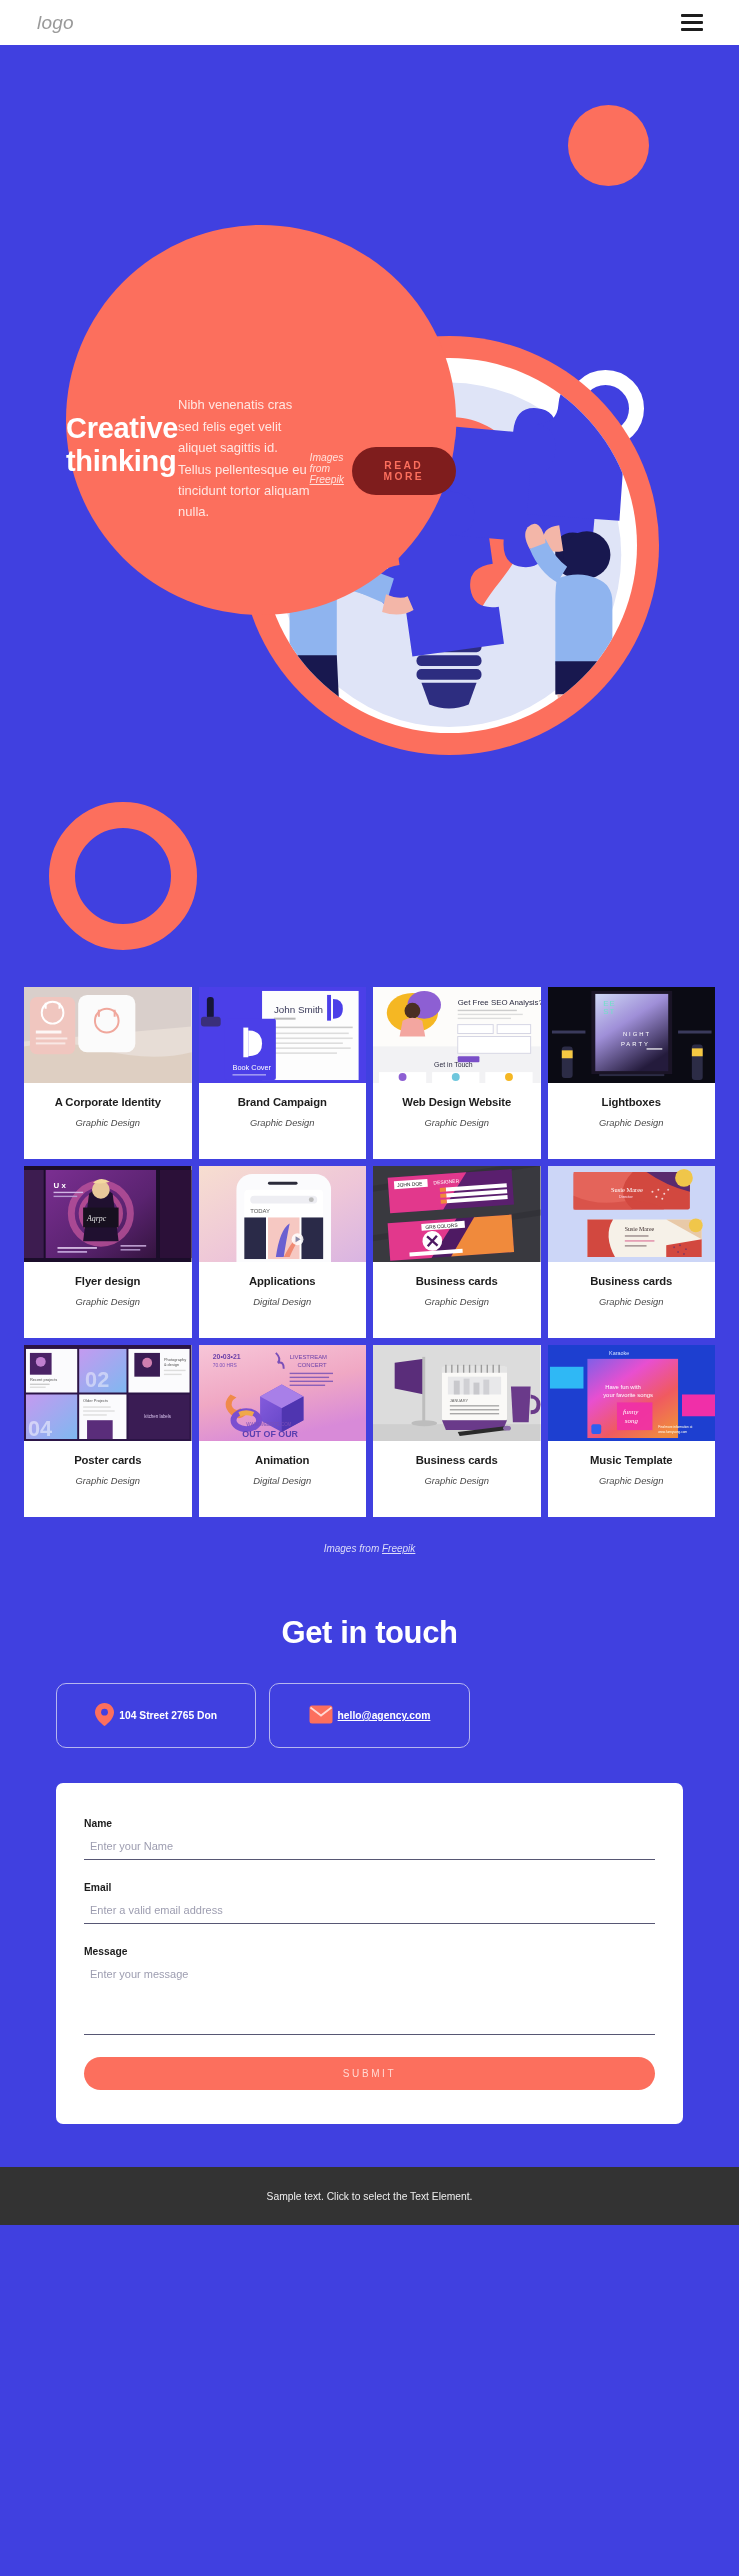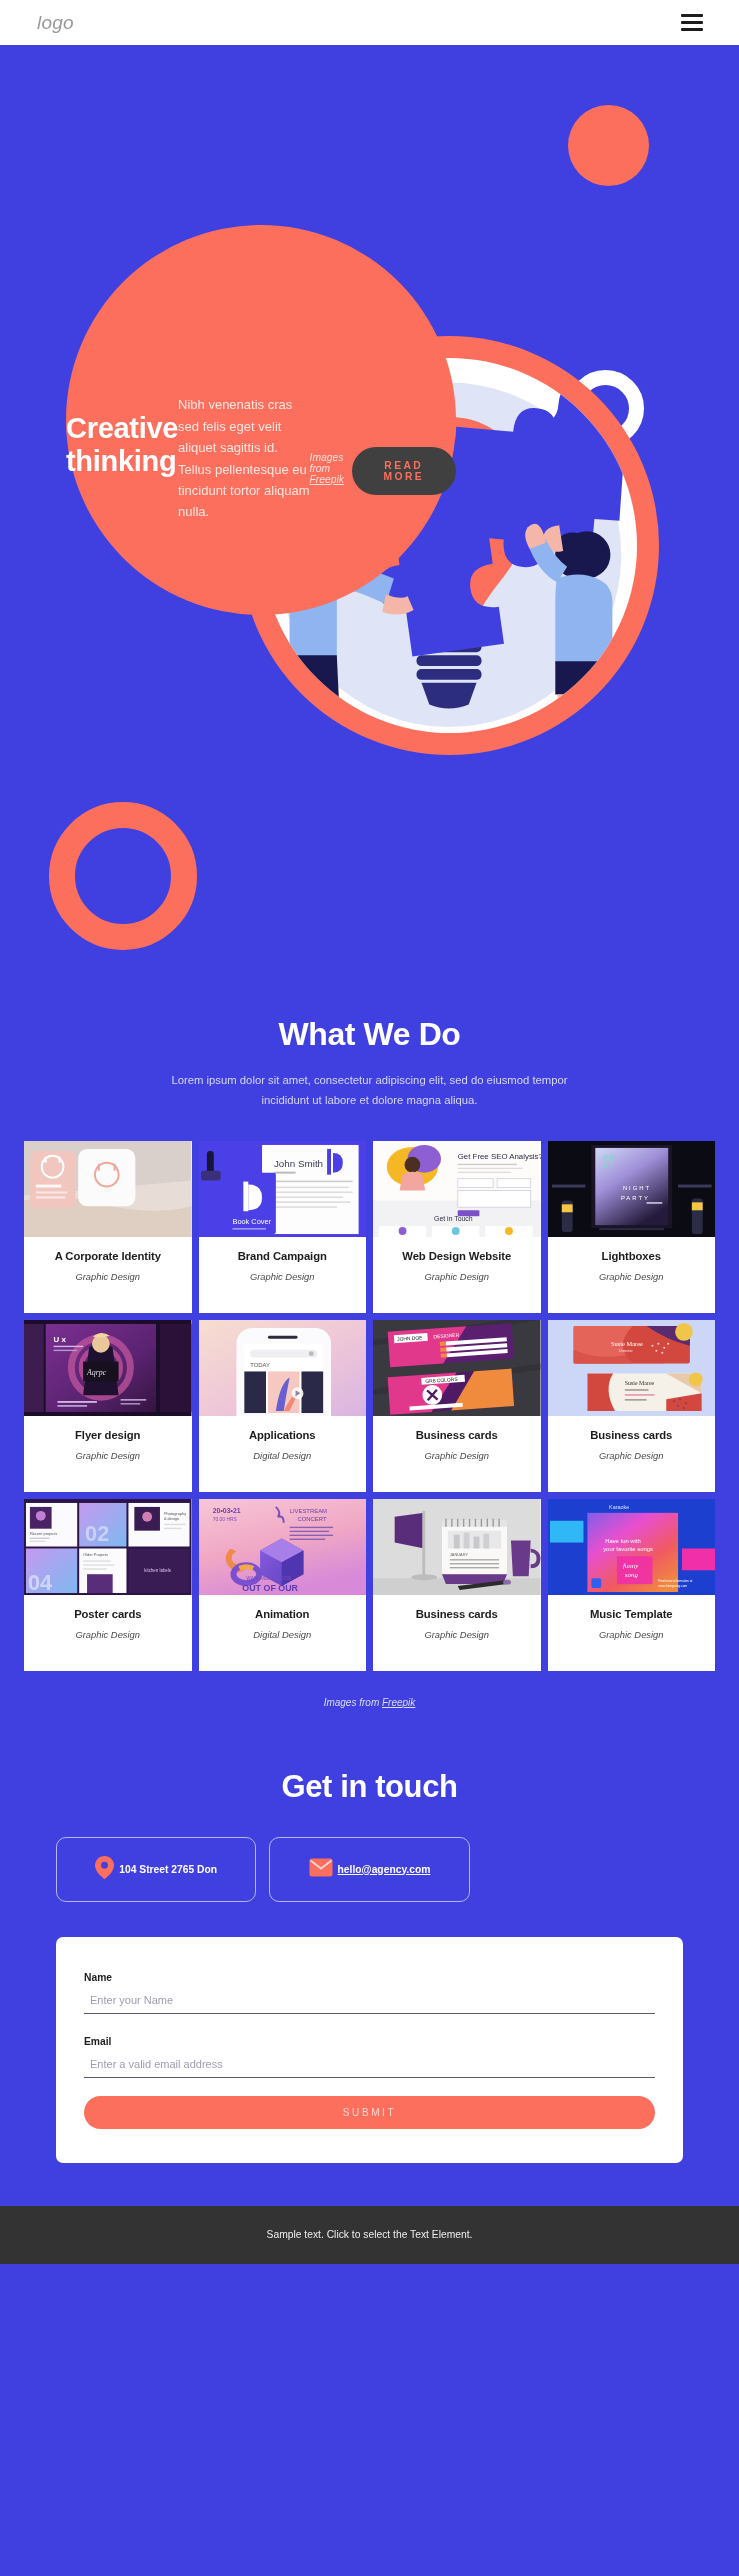--- a/index.html
+++ b/index.html
@@ -77,21 +77,21 @@
   }
   .hero-credit {
     margin-top: 20px;
     font-size: 10.3px;
     font-style: italic;
     color: #ffe0db;
   }
   .hero-credit a { color: #ffe0db; text-decoration: underline; }
   .hero-btn {
     margin-top: 24px;
-    background: #404040;
+    background: #7f1d1d;
     color: #fc6f5d;
     border: none;
     border-radius: 30px;
     padding: 13px 32px;
     font-size: 10.3px;
     font-weight: bold;
     letter-spacing: 2.4px;
     font-family: "Liberation Sans", sans-serif;
     cursor: pointer;
   }
@@ -312,24 +312,20 @@
     <div class="hero-title">Creative thinking</div>
     <div class="hero-text">Nibh venenatis cras sed felis eget velit aliquet sagittis id. Tellus pellentesque eu tincidunt tortor aliquam nulla.</div>
     <div class="hero-credit">
       <span>Images from </span><a href="#">Freepik</a>
     </div>
     <button class="hero-btn">READ MORE</button>
   </div>
 </div>
 
 <div class="section">
-  <div class="sec-head">
-    <div class="sec-title">What We Do</div>
-    <div class="sec-sub">Lorem ipsum dolor sit amet, consectetur adipiscing elit, sed do eiusmod tempor incididunt ut labore et dolore magna aliqua.</div>
-  </div>
 
   <div class="grid">
 
     <div class="card">
       <svg class="thumb" viewBox="0 0 170 97" preserveAspectRatio="none">
         <rect width="170" height="97" fill="#d9cfcb"></rect>
         <path d="M0 55 L170 40 L170 97 L0 97 Z" fill="#e7ddd6"></path>
         <path d="M0 60 q40 -8 80 4 q50 12 90 2 L170 97 L0 97 Z" fill="#d8c6b4" opacity=".6"></path>
         <rect x="6" y="10" width="46" height="58" rx="7" fill="#f0c6bf"></rect>
         <circle cx="29" cy="26" r="11" fill="none" stroke="#fff" stroke-width="2"></circle>
@@ -770,20 +766,24 @@
 
   <div class="form-card">
     <div class="field">
       <label class="flabel">Name</label>
       <input class="finput" type="text" placeholder="Enter your Name" style="">
     </div>
     <div class="field">
       <label class="flabel">Email</label>
       <input class="finput" type="email" placeholder="Enter a valid email address" style="">
     </div>
+    <div class="field">
+      <label class="flabel">Message</label>
+      <textarea class="ftextarea" placeholder="Enter your message" style=""></textarea>
+    </div>
     <button class="submit">SUBMIT</button>
   </div>
 
   <div class="form-gap"></div>
 </div>
 
 <div class="footer">
   <div class="footer-text">Sample text. Click to select the Text Element.</div>
 </div>
 

